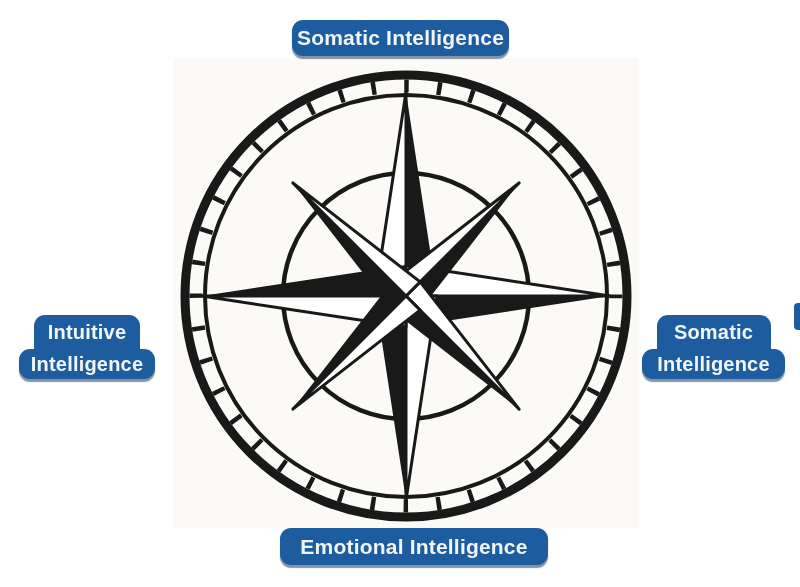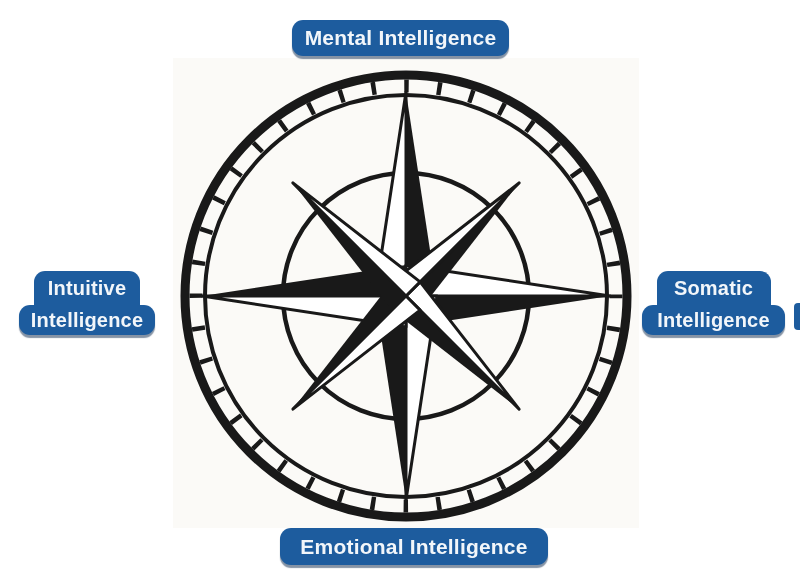--- a/index.html
+++ b/index.html
@@ -15,21 +15,21 @@
     position:absolute; left:176px; top:66px; width:460px; height:460px;
   }
   .pill {
     position:absolute; background:#1d5c9e; color:#f2f6fa;
     font-weight:bold; display:flex; align-items:center; justify-content:center;
     border-radius:11px; box-shadow:0 3px 1px rgba(12,40,76,.5);
     white-space:nowrap; letter-spacing:.2px;
   }
   .pill-top    { left:292px; top:20px;  width:217px; height:36px; font-size:21px; }
   .pill-bottom { left:280px; top:528px; width:268px; height:37px; font-size:21px; }
-  .stack { position:absolute; display:flex; flex-direction:column; align-items:center; }
+  .stack { position:absolute; display:flex; flex-direction:column; align-items:center;margin-top:44px; }
   .stack-left  { left:19px;  top:271px; width:136px; }
   .stack-right { left:642px; top:271px; width:143px; }
   .stack .pill { position:relative; box-shadow:none; font-size:20px; }
   .stack .line1 { height:34px; border-radius:11px 11px 0 0; z-index:2; }
   .stack .line2 { height:30px; border-radius:11px; box-shadow:0 3px 1px rgba(12,40,76,.5); }
   .stack-left  .line1 { width:106px; }
   .stack-left  .line2 { width:136px; }
   .stack-right .line1 { width:114px; }
   .stack-right .line2 { width:143px; }
   .edge-fragment {
@@ -81,21 +81,21 @@
         <path fill="#ffffff" stroke="#191919" stroke-width="3" stroke-linejoin="round" d="M343.1,343.1 L244.1,215.9 L230,230 Z"></path>
         <path fill="#191919" d="M116.9,343.1 L215.9,215.9 L230,230 Z"></path>
         <path fill="#ffffff" stroke="#191919" stroke-width="3" stroke-linejoin="round" d="M116.9,343.1 L244.1,244.1 L230,230 Z"></path>
         <path fill="#191919" d="M116.9,116.9 L215.9,244.1 L230,230 Z"></path>
         <path fill="#ffffff" stroke="#191919" stroke-width="3" stroke-linejoin="round" d="M116.9,116.9 L244.1,215.9 L230,230 Z"></path>
       </g>
     </g>
   </svg>
 
   <div class="pill pill-top">
-    <span>Mental Intelligence</span>
+    <span>Somatic Intelligence</span>
   </div>
 
   <div class="stack stack-right">
     <div class="pill line1">
       <span>Somatic</span>
     </div>
     <div class="pill line2">
       <span>Intelligence</span>
     </div>
   </div>

